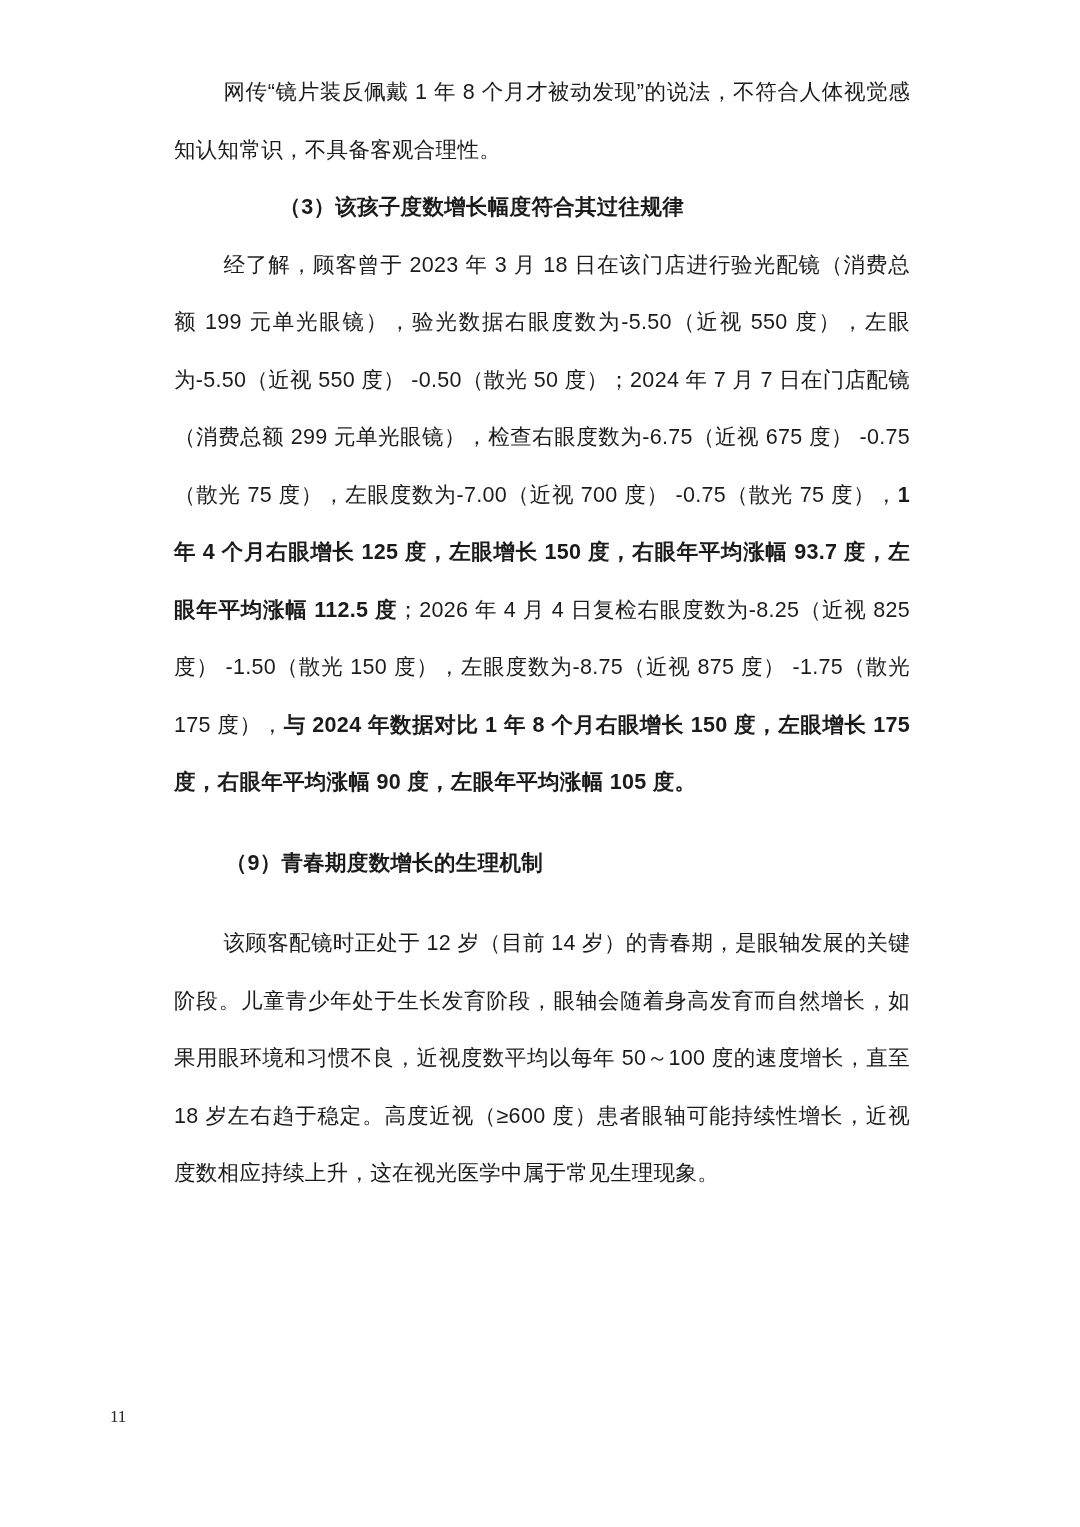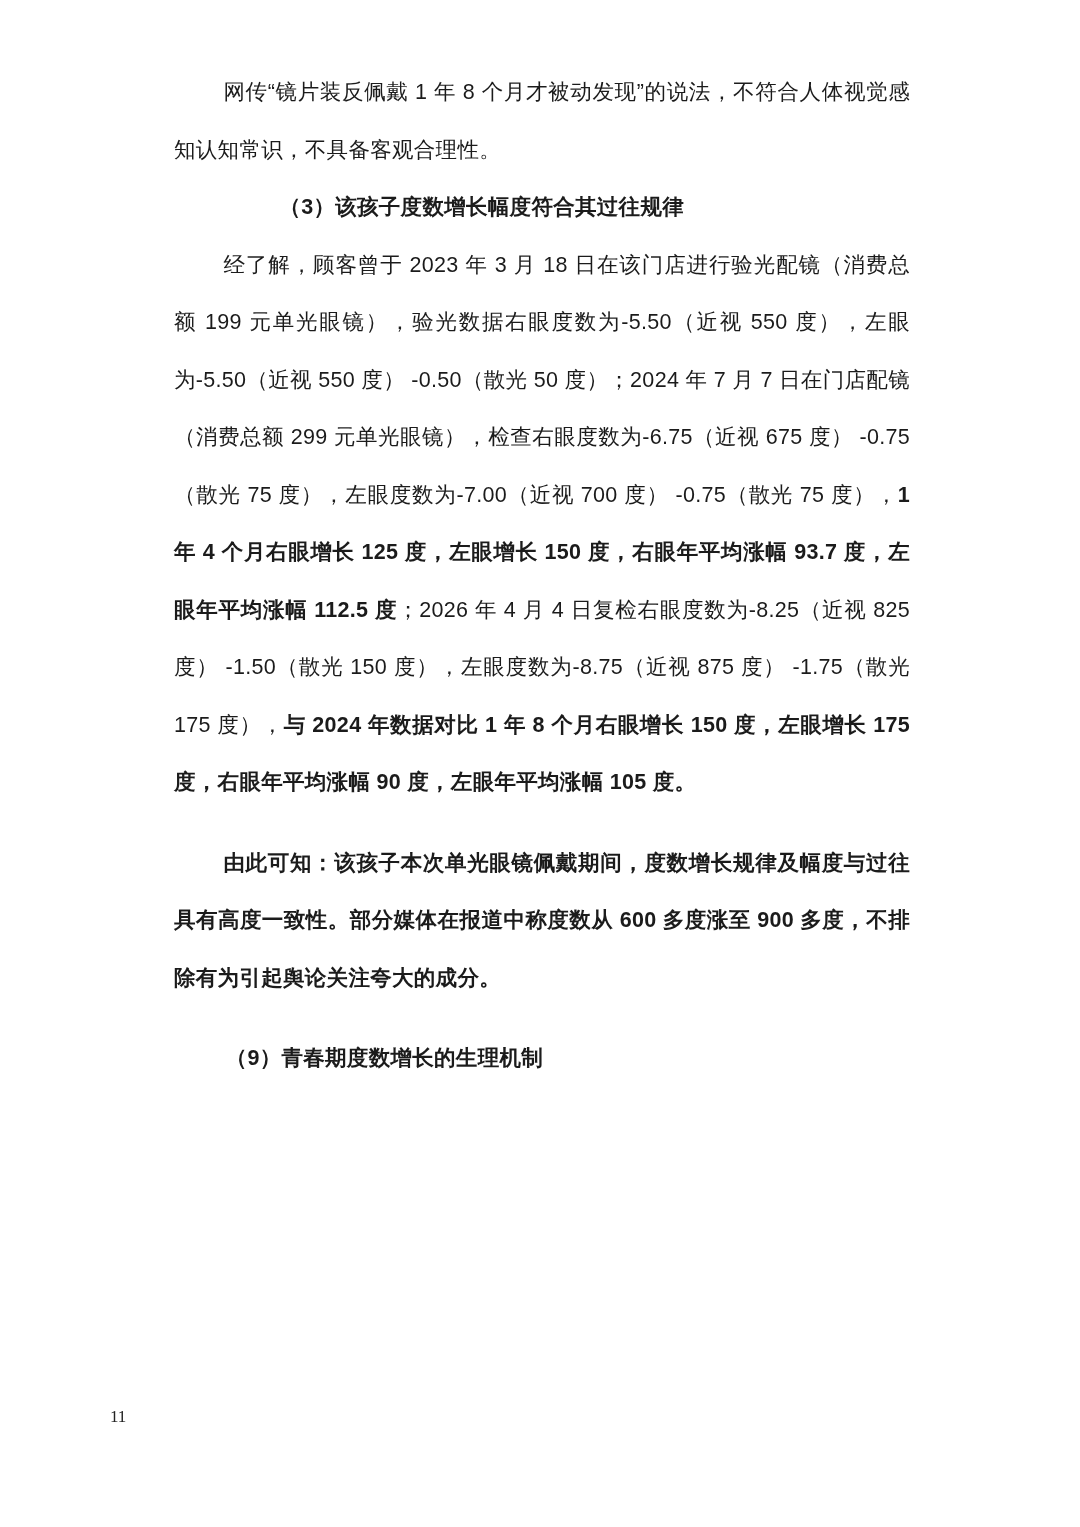--- a/index.html
+++ b/index.html
@@ -50,17 +50,17 @@
 </style>
 </head>
 <body>
 
 <div class="page">
   <div class="content">
 
   <p class="para"><span class="run-r">网传“镜片装反佩戴 1 年 8 个月才被动发现”的说法，不符合人体视觉感知认知常识，不具备客观合理性。</span></p>
       <p class="heading-l2"><span class="run-b">（3）该孩子度数增长幅度符合其过往规律</span></p>
       <p class="para"><span class="run-r">经了解，顾客曾于 2023 年 3 月 18 日在该门店进行验光配镜（消费总额 199 元单光眼镜），验光数据右眼度数为-5.50（近视 550 度），左眼为-5.50（近视 550 度） -0.50（散光 50 度）；2024 年 7 月 7 日在门店配镜（消费总额 299 元单光眼镜），检查右眼度数为-6.75（近视 675 度） -0.75（散光 75 度），左眼度数为-7.00（近视 700 度） -0.75（散光 75 度），</span><span class="run-b">1 年 4 个月右眼增长 125 度，左眼增长 150 度，右眼年平均涨幅 93.7 度，左眼年平均涨幅 112.5 度</span><span class="run-r">；2026 年 4 月 4 日复检右眼度数为-8.25（近视 825 度） -1.50（散光 150 度），左眼度数为-8.75（近视 875 度） -1.75（散光 175 度），</span><span class="run-b">与 2024 年数据对比 1 年 8 个月右眼增长 150 度，左眼增长 175 度，右眼年平均涨幅 90 度，左眼年平均涨幅 105 度。</span></p>
-      <p class="para bold-para gap-before"><span class="run-b">由此可知：该孩子本次单光眼镜佩戴期间，度数增长规律及幅度与过往具有高度一致性。部分媒体在报道中称度数从 600 多度涨至 900 多度，不排除有为引起舆论关注夸大的成分。</span></p>
       <p class="heading-l3 gap-before"><span class="run-b">（9）青春期度数增长的生理机制</span></p>
+      <p class="para gap-before"><span class="run-r">该顾客配镜时正处于 12 岁（目前 14 岁）的青春期，是眼轴发展的关键阶段。儿童青少年处于生长发育阶段，眼轴会随着身高发育而自然增长，如果用眼环境和习惯不良，近视度数平均以每年 50～100 度的速度增长，直至 18 岁左右趋于稳定。高度近视（≥600 度）患者眼轴可能持续性增长，近视度数相应持续上升，这在视光医学中属于常见生理现象。</span></p>
     </div>
   <div class="page-footer">11</div>
 </div>
 
 </body></html>

